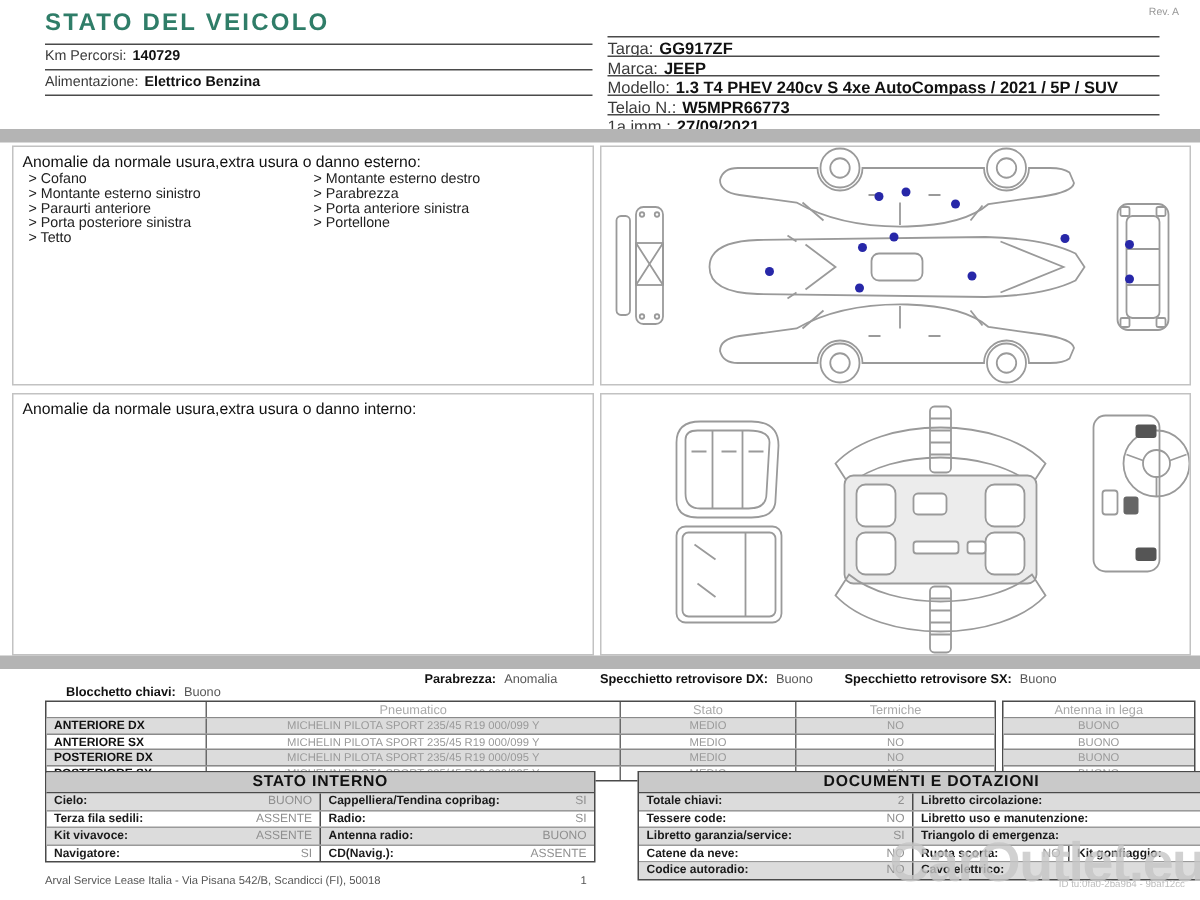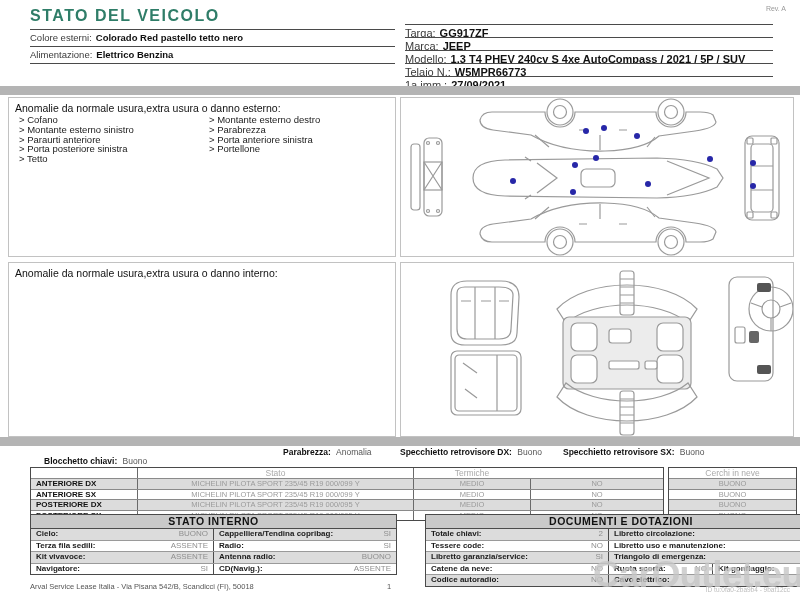--- a/index.html
+++ b/index.html
@@ -79,22 +79,22 @@
   svg{display:block;}
 </style>
 </head>
 <body>
 
 <div class="page-title">STATO DEL VEICOLO</div>
 <div class="rev">Rev. A</div>
 
 <div class="hfields left">
   <div class="field-row">
-    <span class="lbl">Colore esterni:</span>
-    <span class="val">Colorado Red pastello tetto nero</span>
+    <span class="lbl">Km Percorsi:</span>
+    <span class="val">140729</span>
   </div>
   <div class="field-row">
     <span class="lbl">Alimentazione:</span>
     <span class="val">Elettrico Benzina</span>
   </div>
 </div>
 
 <div class="hfields right">
   <div class="field-row">
     <span class="lbl">Targa:</span>
@@ -268,20 +268,21 @@
   <span class="pv">Buono</span>
 </span>
 <span class="chk" style="left:30px;top:456px;padding-left:14px;">
   <span class="pl">Blocchetto chiavi:</span>
   <span class="pv">Buono</span>
 </span>
 
 <div class="tire-main">
   <div class="tg hdrrow">
     <div class="tg-cell"></div>
+    <div class="tg-cell hdr">Pneumatico</div>
     <div class="tg-cell hdr">Stato</div>
     <div class="tg-cell hdr">Termiche</div>
   </div>
   <div class="tg">
     <div class="tg-cell pos">ANTERIORE DX</div>
     <div class="tg-cell">MICHELIN PILOTA SPORT 235/45 R19 000/099 Y</div>
     <div class="tg-cell">MEDIO</div>
     <div class="tg-cell">NO</div>
   </div>
   <div class="tg">
@@ -298,21 +299,21 @@
   </div>
   <div class="tg">
     <div class="tg-cell pos">POSTERIORE SX</div>
     <div class="tg-cell">MICHELIN PILOTA SPORT 235/45 R19 000/095 Y</div>
     <div class="tg-cell">MEDIO</div>
     <div class="tg-cell">NO</div>
   </div>
 </div>
 
 <div class="tire-cerchi">
-  <div class="c-hdr">Cerchi in neve</div>
+  <div class="c-hdr">Antenna in lega</div>
   <div class="c-row">BUONO</div>
   <div class="c-row">BUONO</div>
   <div class="c-row">BUONO</div>
   <div class="c-row">BUONO</div>
 </div>
 
 <div class="bt si">
   <div class="bt-title">STATO INTERNO</div>
   <div class="bt-row">
     <div class="pair">

